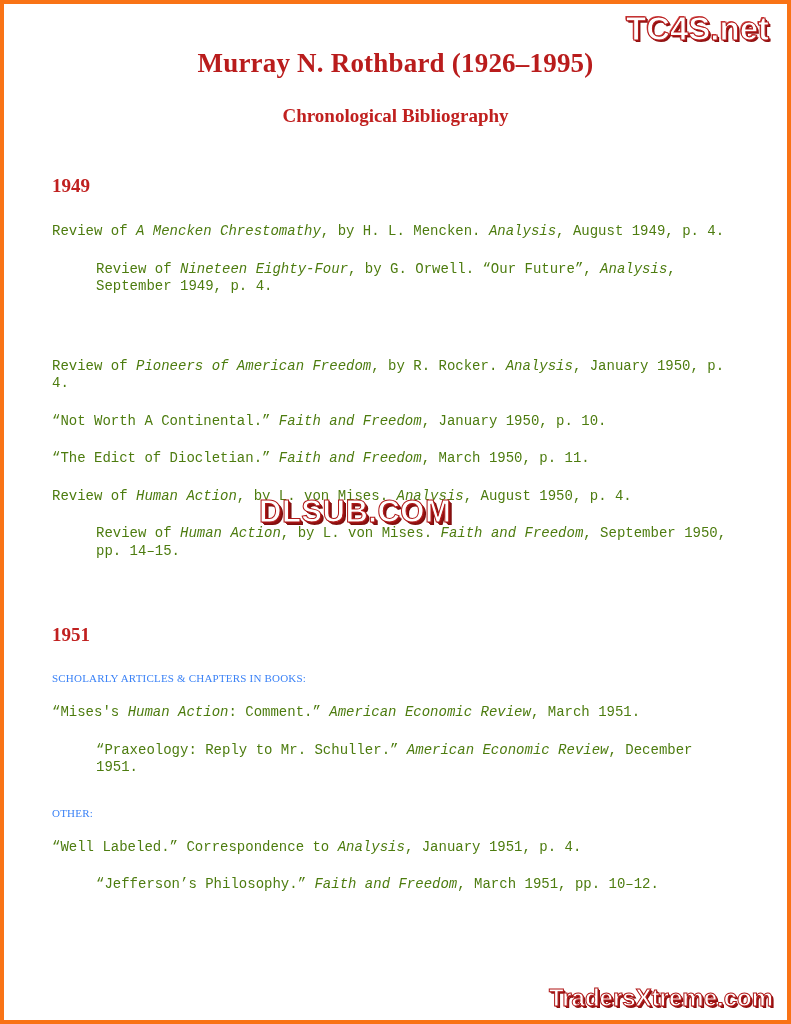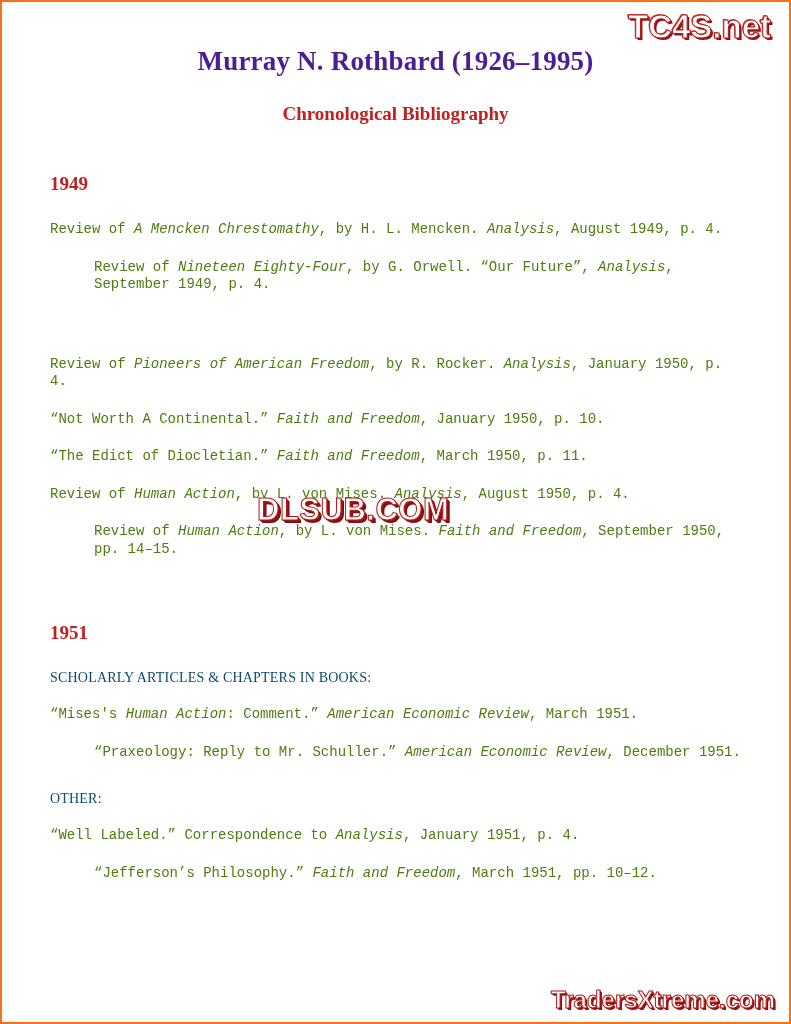--- a/index.html
+++ b/index.html
@@ -13,40 +13,40 @@
     font-family: "Liberation Serif", serif;
     color: #000000;
     position: relative;
     overflow: hidden;
   }
   .page {
     position: relative;
     width: 791px;
     height: 1024px;
     box-sizing: border-box;
-    border: 2px solid #f97316;
+    border: 4px solid #f97316;
   }
   .watermark-tc4s {
     position: absolute;
     top: 6px;
     right: 18px;
     font-family: "Liberation Sans", sans-serif;
     font-weight: bold;
     font-size: 33px;
     color: #ffffff;
     -webkit-text-stroke: 1px #b41a1a;
     text-shadow:
       1px 1px 0 #9c1414,
       2px 2px 0 #8d1111,
       -1px -1px 0 #d84c4c;
     letter-spacing: 0px;
   }
   .doc-title {
     text-align: center;
-    color: #4c1d95;
+    color: #b91c1c;
     font-weight: bold;
     font-size: 27px;
     margin: 0;
     padding-top: 44px;
     letter-spacing: 0.2px;
   }
   .doc-subtitle {
     text-align: center;
     color: #c0201f;
     font-weight: bold;
@@ -71,22 +71,22 @@
   .entries { margin-top: 26px; }
   .entry {
     font-size: 14px;
     line-height: 1.25;
     margin-bottom: 20px;
     color: #4d7c0f;
     font-family: Liberation Mono, monospace;
   }
   .entry:last-child { margin-bottom: 0; margin-left: 44px; }
   .section-label {
-    color: #0c4a6e;
-    font-size: 14px;
+    color: #3b82f6;
+    font-size: 11px;
     margin: 0 0 20px 0;
     letter-spacing: 0.2px;
   }
   .section-gap { margin-top: 30px; }
   i { font-style: italic; }
   .watermark-dlsub {
     position: absolute;
     left: 255px;
     top: 490px;
     font-family: "Liberation Sans", sans-serif;

